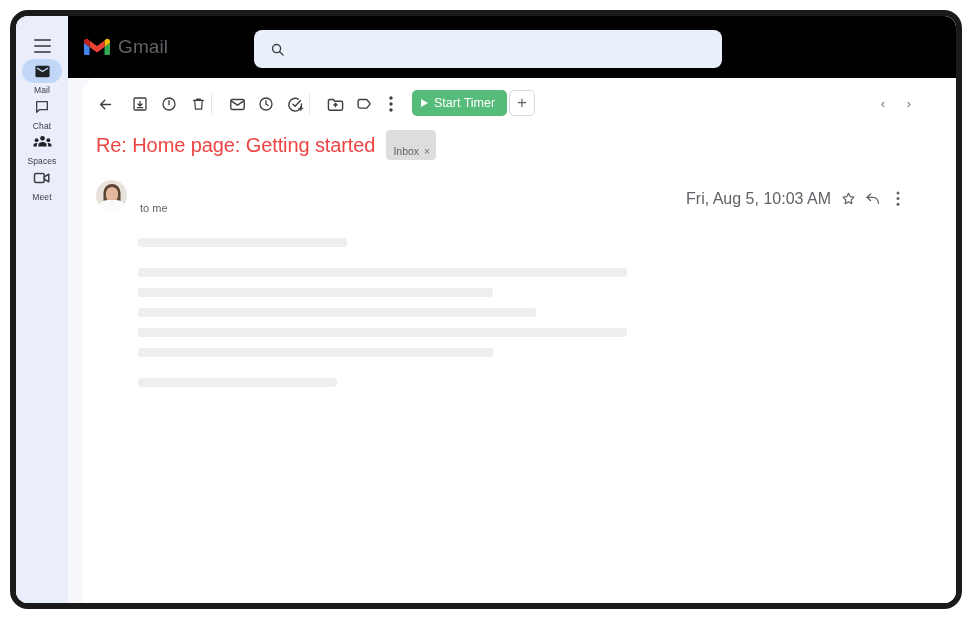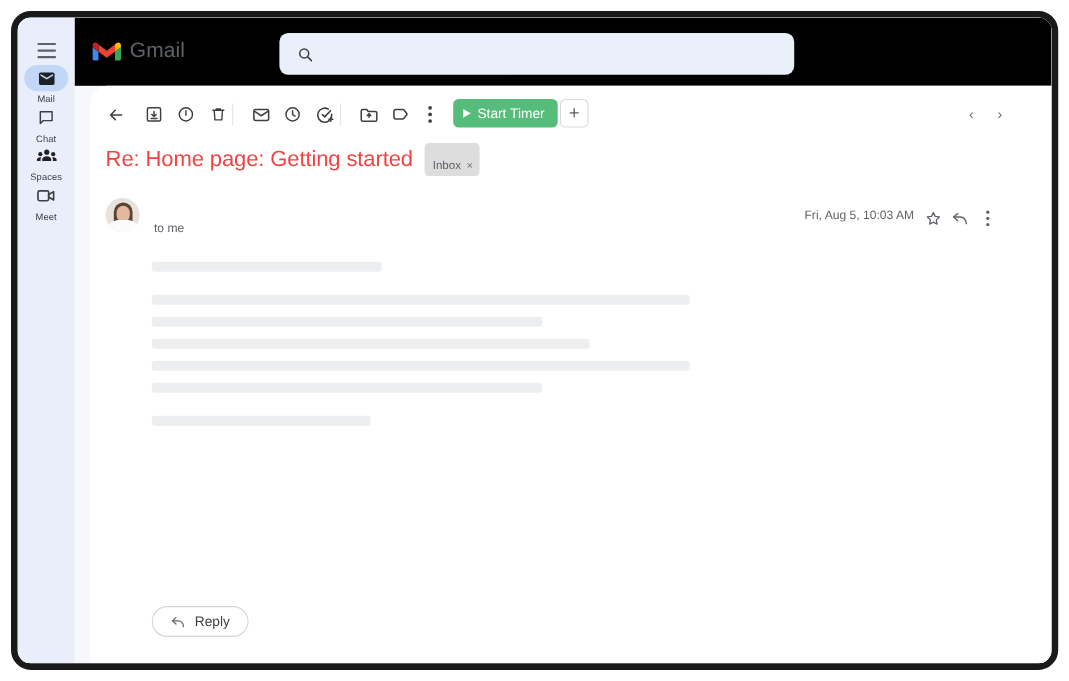--- a/index.html
+++ b/index.html
@@ -192,21 +192,21 @@
   #sender-name {
     position: absolute; left: 44px; top: 3px;
     font-size: 13.5px; color: #202124;
   }
   #sender-to {
     position: absolute; left: 44px; top: 24px;
     font-size: 11px; color: #5f6368;
   }
   #msg-date {
     position: absolute; right: 111px; top: 12px;
-    font-size: 11px; color: #5f6368; white-space: nowrap;
+    font-size: 16px; color: #5f6368; white-space: nowrap;
   }
   .msg-action {
     position: absolute; top: 8px;
     width: 24px; height: 24px;
     display: flex; align-items: center; justify-content: center;
     cursor: pointer;
   }
 
   
   #body-area { position: absolute; left: 56px; top: 160px; right: 0; }
@@ -434,24 +434,17 @@
         <div class="ph" style="width:398px"></div>
         <div class="ph-gap-sm"></div>
         <div class="ph" style="width:489px"></div>
         <div class="ph-gap-sm"></div>
         <div class="ph" style="width:355px"></div>
         <div class="ph-gap-lg"></div>
         <div class="ph" style="width:199px"></div>
       </div>
 
       <div id="bottom-actions">
-        <button class="action-btn">
-          <svg width="14" height="12" viewBox="0 0 24 20" fill="none" stroke="#5f6368" stroke-width="1.9" stroke-linecap="round" stroke-linejoin="round">
-            <path d="M8.5 4L3 9l5.5 5"></path>
-              <path d="M3 9h9a8 8 0 0 1 8 8v1"></path>
-          </svg>
-          <span>Reply</span>
-        </button>
       </div>
 
     </div>
   </div>
 </div>
 
 </body></html>

